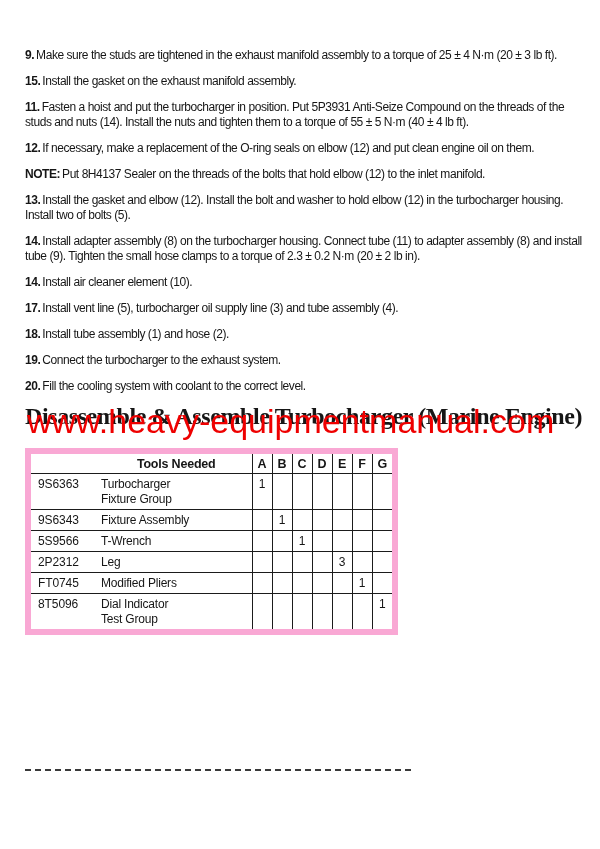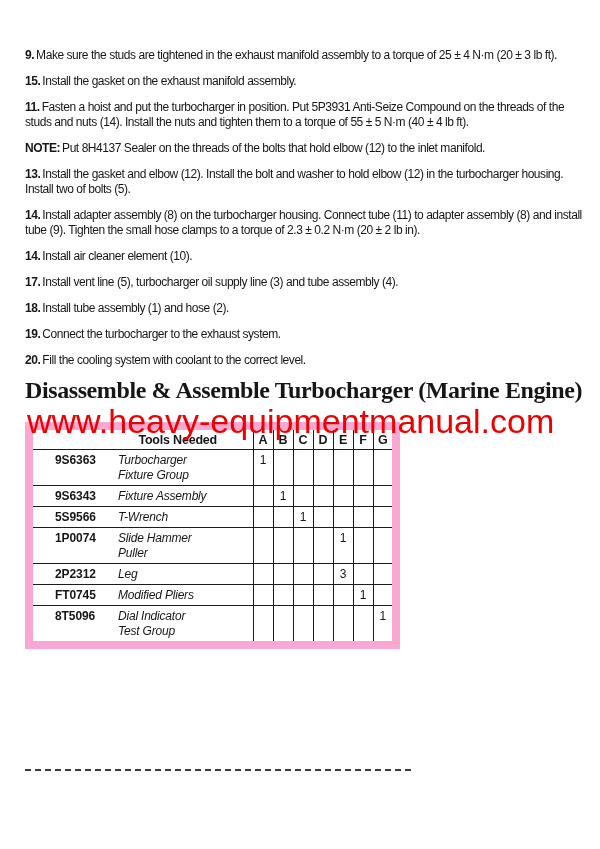--- a/index.html
+++ b/index.html
@@ -33,21 +33,21 @@
     letter-spacing: -0.4px;
     margin: 0;
     white-space: nowrap;
     font-family: Liberation Serif, serif;
   }
   table.tools-table {
     border-collapse: collapse;
     table-layout: fixed;
     width: 367px;
     margin-top: 21px;
-    border: 8px solid #f9a8d4;
+    border: 6px solid #f9a8d4;
   }
   .tools-table th, .tools-table td {
     border: 1.6px solid #1b1b1b;
     padding: 0;
     font-size: 12px;
     letter-spacing: -0.2px;
   }
   .tools-table th.tools-th { height: 19px; }
   .tools-head {
     margin-left: 70px;
@@ -63,25 +63,24 @@
   .tools-table tr.single { height: 21px; }
   td.tools-td { vertical-align: top; }
   .tools-cell {
     display: flex;
     padding: 2.5px 0;
     line-height: 15px;
   }
   .part {
     flex: none;
     width: 63px;
-    padding-left: 22px;
+    padding-left: 7px;
     letter-spacing: -0.1px;
-    font-weight: bold;
-  }
-  .tname { flex: 1; font-style: italic; }
+  }
+  .tname { flex: 1; }
   .tname span { display: block; }
   td.qty {
     text-align: center;
     vertical-align: top;
     line-height: 15px;
   }
   td.qty { padding-top: 2.5px; }
   .watermark {
     position: absolute;
     left: 27px;
@@ -104,20 +103,21 @@
 </style>
 </head>
 <body>
 
 <div class="page">
   <div class="content">
 
     <p class="step"><span class="step-label">9.</span><span>Make sure the studs are tightened in the exhaust manifold assembly to a torque of 25 ± 4 N·m (20 ± 3 lb ft).</span></p>
     <p class="step"><span class="step-label">15.</span><span>Install the gasket on the exhaust manifold assembly.</span></p>
     <p class="step"><span class="step-label">11.</span><span>Fasten a hoist and put the turbocharger in position. Put 5P3931 Anti-Seize Compound on the threads of the studs and nuts (14). Install the nuts and tighten them to a torque of 55 ± 5 N·m (40 ± 4 lb ft).</span></p>
+    <p class="step"><span class="step-label">12.</span><span>If necessary, make a replacement of the O-ring seals on elbow (12) and put clean engine oil on them.</span></p>
     <p class="step"><span class="step-label">NOTE:</span><span>Put 8H4137 Sealer on the threads of the bolts that hold elbow (12) to the inlet manifold.</span></p>
     <p class="step"><span class="step-label">13.</span><span>Install the gasket and elbow (12). Install the bolt and washer to hold elbow (12) in the turbocharger housing. Install two of bolts (5).</span></p>
     <p class="step"><span class="step-label">14.</span><span>Install adapter assembly (8) on the turbocharger housing. Connect tube (11) to adapter assembly (8) and install tube (9). Tighten the small hose clamps to a torque of 2.3 ± 0.2 N·m (20 ± 2 lb in).</span></p>
     <p class="step"><span class="step-label">14.</span><span>Install air cleaner element (10).</span></p>
     <p class="step"><span class="step-label">17.</span><span>Install vent line (5), turbocharger oil supply line (3) and tube assembly (4).</span></p>
     <p class="step"><span class="step-label">18.</span><span>Install tube assembly (1) and hose (2).</span></p>
     <p class="step"><span class="step-label">19.</span><span>Connect the turbocharger to the exhaust system.</span></p>
     <p class="step"><span class="step-label">20.</span><span>Fill the cooling system with coolant to the correct level.</span></p>
 
     <h1 class="section-heading">Disassemble &amp; Assemble Turbocharger (Marine Engine)</h1>
@@ -193,38 +193,20 @@
               </div>
             </td>
         <td class="qty"></td>
         <td class="qty"></td>
         <td class="qty">1</td>
         <td class="qty"></td>
         <td class="qty"></td>
         <td class="qty"></td>
         <td class="qty"></td>
       </tr>
-      <tr>
-        <td class="tools-td">
-              <div class="tools-cell">
-                <span class="part">1P0074</span>
-                <span class="tname">
-                  <span>Slide Hammer</span>
-                  <span>Puller</span>
-                </span>
-              </div>
-            </td>
-        <td class="qty"></td>
-        <td class="qty"></td>
-        <td class="qty"></td>
-        <td class="qty"></td>
-        <td class="qty">1</td>
-        <td class="qty"></td>
-        <td class="qty"></td>
-      </tr>
       <tr class="single">
         <td class="tools-td">
               <div class="tools-cell">
                 <span class="part">2P2312</span>
                 <span class="tname">
                   <span>Leg</span>
                   <span></span>
                 </span>
               </div>
             </td>

